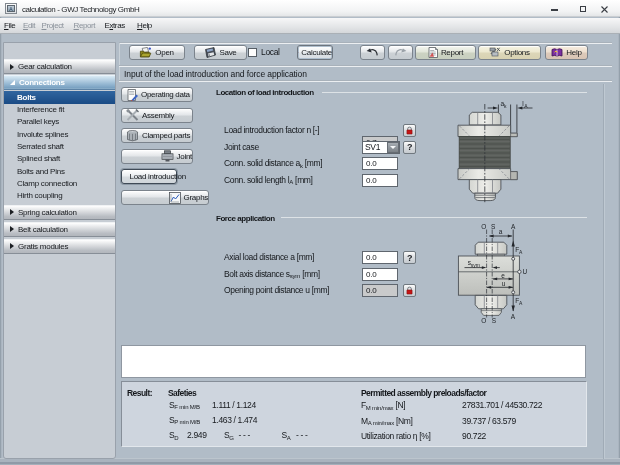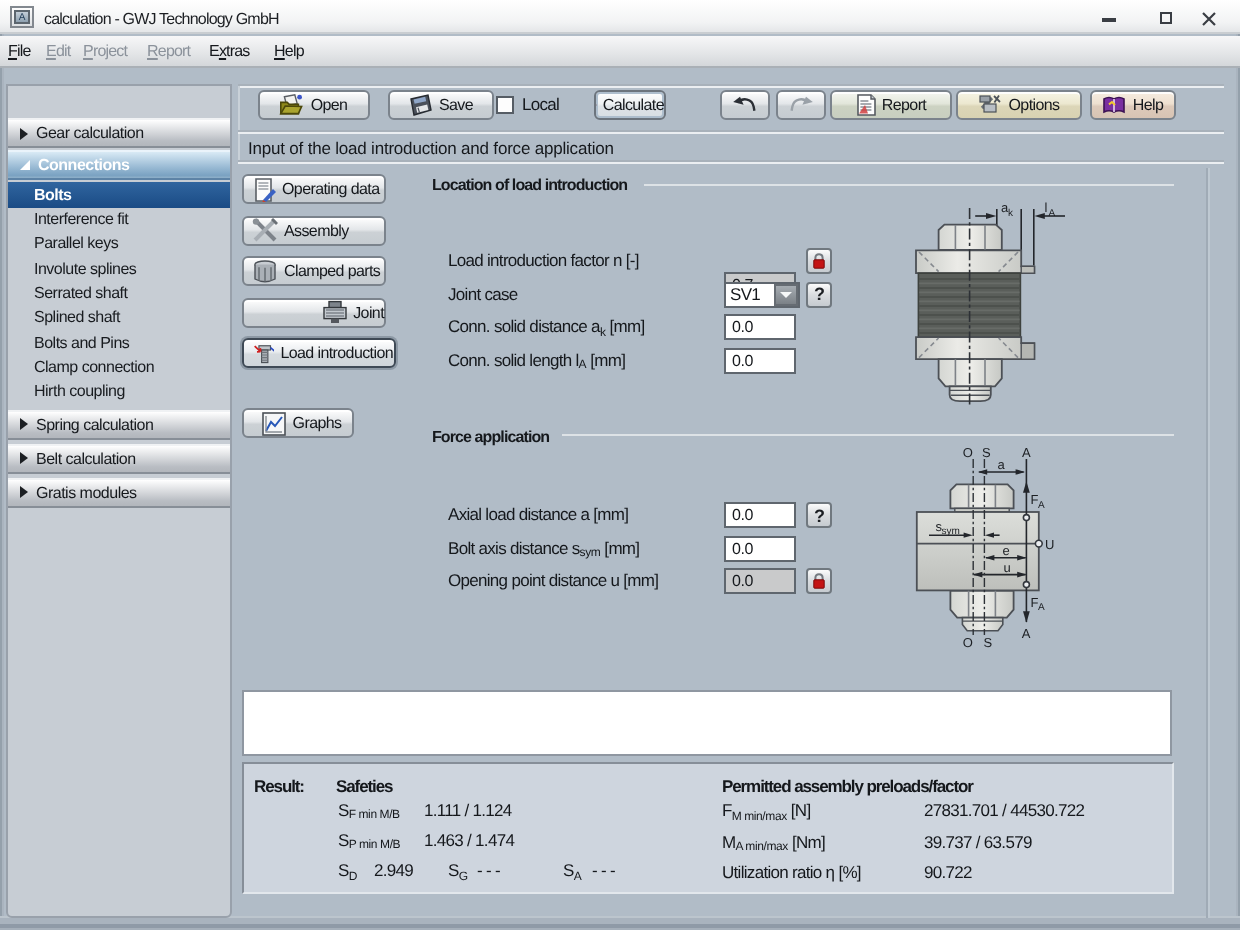--- a/index.html
+++ b/index.html
@@ -173,30 +173,30 @@
       </svg>
   Clamped parts</div>
 <div class="btn stk" style="left:121px;top:148.8px;width:72px;justify-content:flex-end;padding-left:4px">
   <svg width="13" height="12" viewBox="0 0 13 12">
         <rect x="3.5" y="0.8" width="6" height="3" fill="#7d838a" stroke="#34383c" stroke-width="0.7"></rect>
         <rect x="1" y="3.8" width="11" height="5.5" fill="#c2c8ce" stroke="#34383c" stroke-width="0.7"></rect>
         <path d="M4.5 9.3 h4 v2.2 h-4 Z" fill="#54585e"></path>
         <path d="M2 5 h9 M2 6.5 h9 M2 8 h9" stroke="#7d838a" stroke-width="0.7"></path>
       </svg>
   Joint</div>
-<div class="btn stk" style="left:120.5px;top:169.4px;width:77px;justify-content:flex-start;padding-left:5px;border:1px solid #3f4a56;box-shadow:0 0 0 1px #8d99a5,inset 0 1px 0 rgba(255,255,255,.9);background:linear-gradient(#ffffff,#eaedf0 45%,#d6dbdf 55%,#d0d6db)">
+<div class="btn stk" style="left:120.5px;top:169.4px;width:56px;justify-content:flex-start;padding-left:5px;border:1px solid #3f4a56;box-shadow:0 0 0 1px #8d99a5,inset 0 1px 0 rgba(255,255,255,.9);background:linear-gradient(#ffffff,#eaedf0 45%,#d6dbdf 55%,#d0d6db)">
   <svg width="13" height="12" viewBox="0 0 13 12">
         <rect x="3" y="1" width="7" height="2.6" fill="#c0c5ca" stroke="#4c5157" stroke-width="0.7"></rect>
         <rect x="4.6" y="3.6" width="3.8" height="7.6" fill="#a8aeb4" stroke="#4c5157" stroke-width="0.7"></rect>
         <path d="M4.6 5 h3.8 M4.6 6.6 h3.8 M4.6 8.2 h3.8 M4.6 9.8 h3.8" stroke="#70767c" stroke-width="0.7"></path>
         <path d="M0.4 1.2 L4 4.6 M4 4.6 L3.8 2.4 M4 4.6 L1.8 4.7" stroke="#d02020" stroke-width="1.1" fill="none"></path>
         <path d="M10 2.2 L12.6 4.4" stroke="#2848c0" stroke-width="1"></path>
       </svg>
   Load introduction</div>
-<div class="btn stk" style="left:121px;top:204px;width:56px;justify-content:center;padding-left:4px">
+<div class="btn stk" style="left:121px;top:190px;width:88px;justify-content:flex-end;padding-left:4px">
   <svg width="12" height="12" viewBox="0 0 12 12">
         <rect x="0.5" y="0.5" width="11" height="11" fill="#f6f7f8" stroke="#4c5157" stroke-width="0.8"></rect>
         <path d="M2 9.5 L4.5 5 L6.5 7 L10 2.5" stroke="#2858b8" stroke-width="1" fill="none"></path>
         <path d="M2 2 v8 h8" stroke="#888e94" stroke-width="0.7" fill="none"></path>
       </svg>
   Graphs</div>
 
 <div class="t sectt" style="left:216px;top:87.5px">Location of load introduction</div>
 <div class="a" style="left:322px;top:91.5px;width:265px;height:1.5px;background:#dde2e6"></div>
 <div class="t" style="left:224px;top:125px">Load introduction factor n [-]</div>

